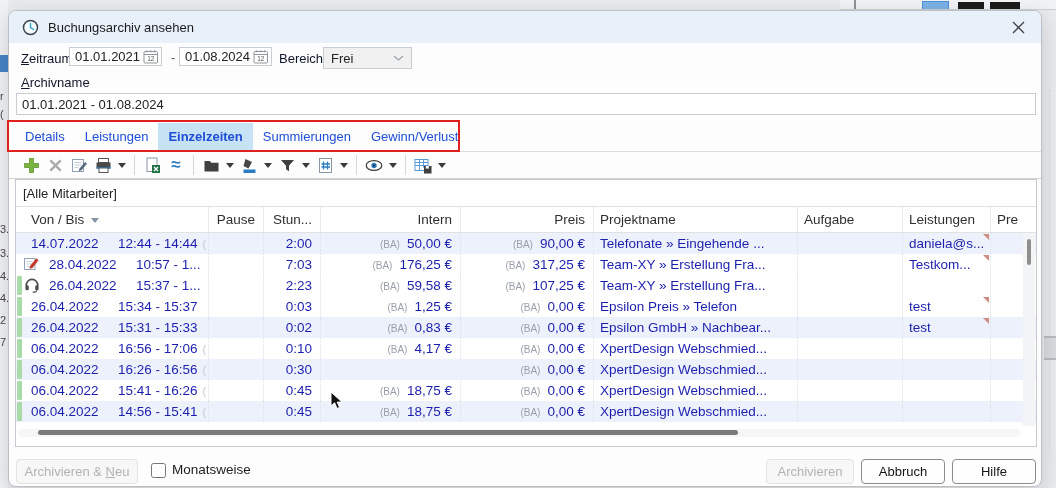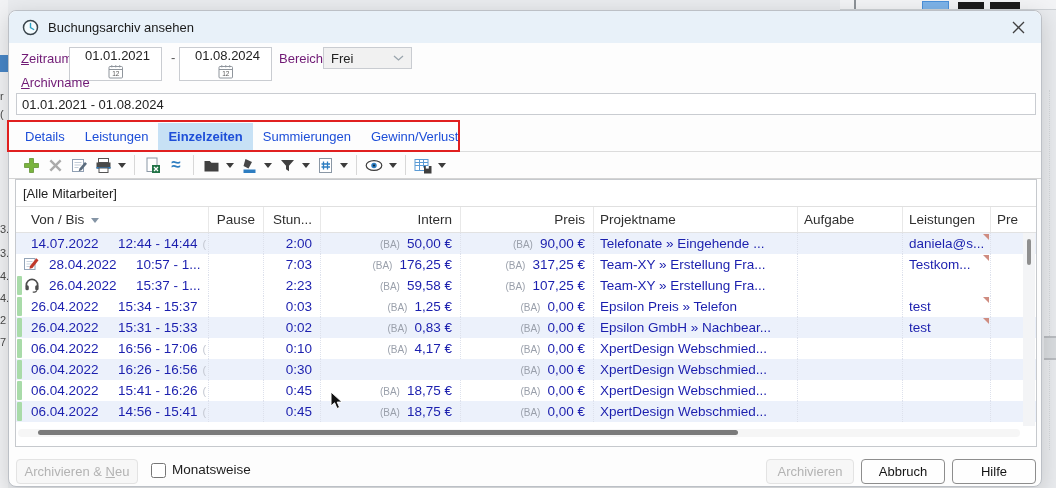--- a/index.html
+++ b/index.html
@@ -20,24 +20,24 @@
   .bg-right-box{position:absolute;left:1044px;top:336px;width:12px;height:20px;background:#d9dcdf;border-top:2px solid #b9bcc0;border-bottom:2px solid #b9bcc0;}
 
   
   .dlg{position:absolute;left:8px;top:10px;width:1034px;height:477px;background:#fdfdfd;
        border:1px solid #bcc0c6;border-radius:8px;box-shadow:0 6px 22px rgba(0,0,0,.16);box-sizing:border-box;}
   .titlebar{position:absolute;left:0;top:0;width:100%;height:32px;background:#e8f1f9;
             border-radius:8px 8px 0 0;display:flex;align-items:center;padding-left:13px;box-sizing:border-box;}
   .title{font-size:13px;color:#1b1b1b;margin-left:9px;}
   .closebtn{position:absolute;right:15px;top:9px;width:15px;height:15px;cursor:default;}
 
-  .flabel{position:absolute;font-size:13px;color:#701a75;white-space:nowrap;}
+  .flabel{position:absolute;font-size:13px;color:#0f172a;white-space:nowrap;}
   .ul{text-decoration:underline;}
-  .datebox{position:absolute;top:36px;height:34px;border:1px solid #c9ccd1;background:#fff;
-           display:flex;align-items:center;box-sizing:border-box;flex-direction:column;}
+  .datebox{position:absolute;top:36px;height:19px;border:1px solid #c9ccd1;background:#fff;
+           display:flex;align-items:center;box-sizing:border-box;}
   .datebox input{border:0;outline:0;font-size:13px;color:#222;padding:0 0 0 5px;width:66px;
                  font-family:"Liberation Sans",sans-serif;background:transparent;}
   .calbtn{width:21px;height:20px;display:flex;align-items:center;justify-content:center;}
   .dash{position:absolute;left:162px;top:39px;font-size:13px;color:#555;}
   .combo{position:absolute;left:314px;top:36px;width:89px;height:22px;background:#f1f1f1;
          border:1px solid #c9ccd1;box-sizing:border-box;display:flex;align-items:center;
          justify-content:space-between;padding:0 7px;font-size:13px;color:#222;}
   .biginput{position:absolute;left:7px;top:82px;width:1020px;height:22px;border:1px solid #c9ccd1;
             box-sizing:border-box;font-size:13px;color:#222;padding:0 5px;outline:0;
             font-family:"Liberation Sans",sans-serif;background:#fff;}

